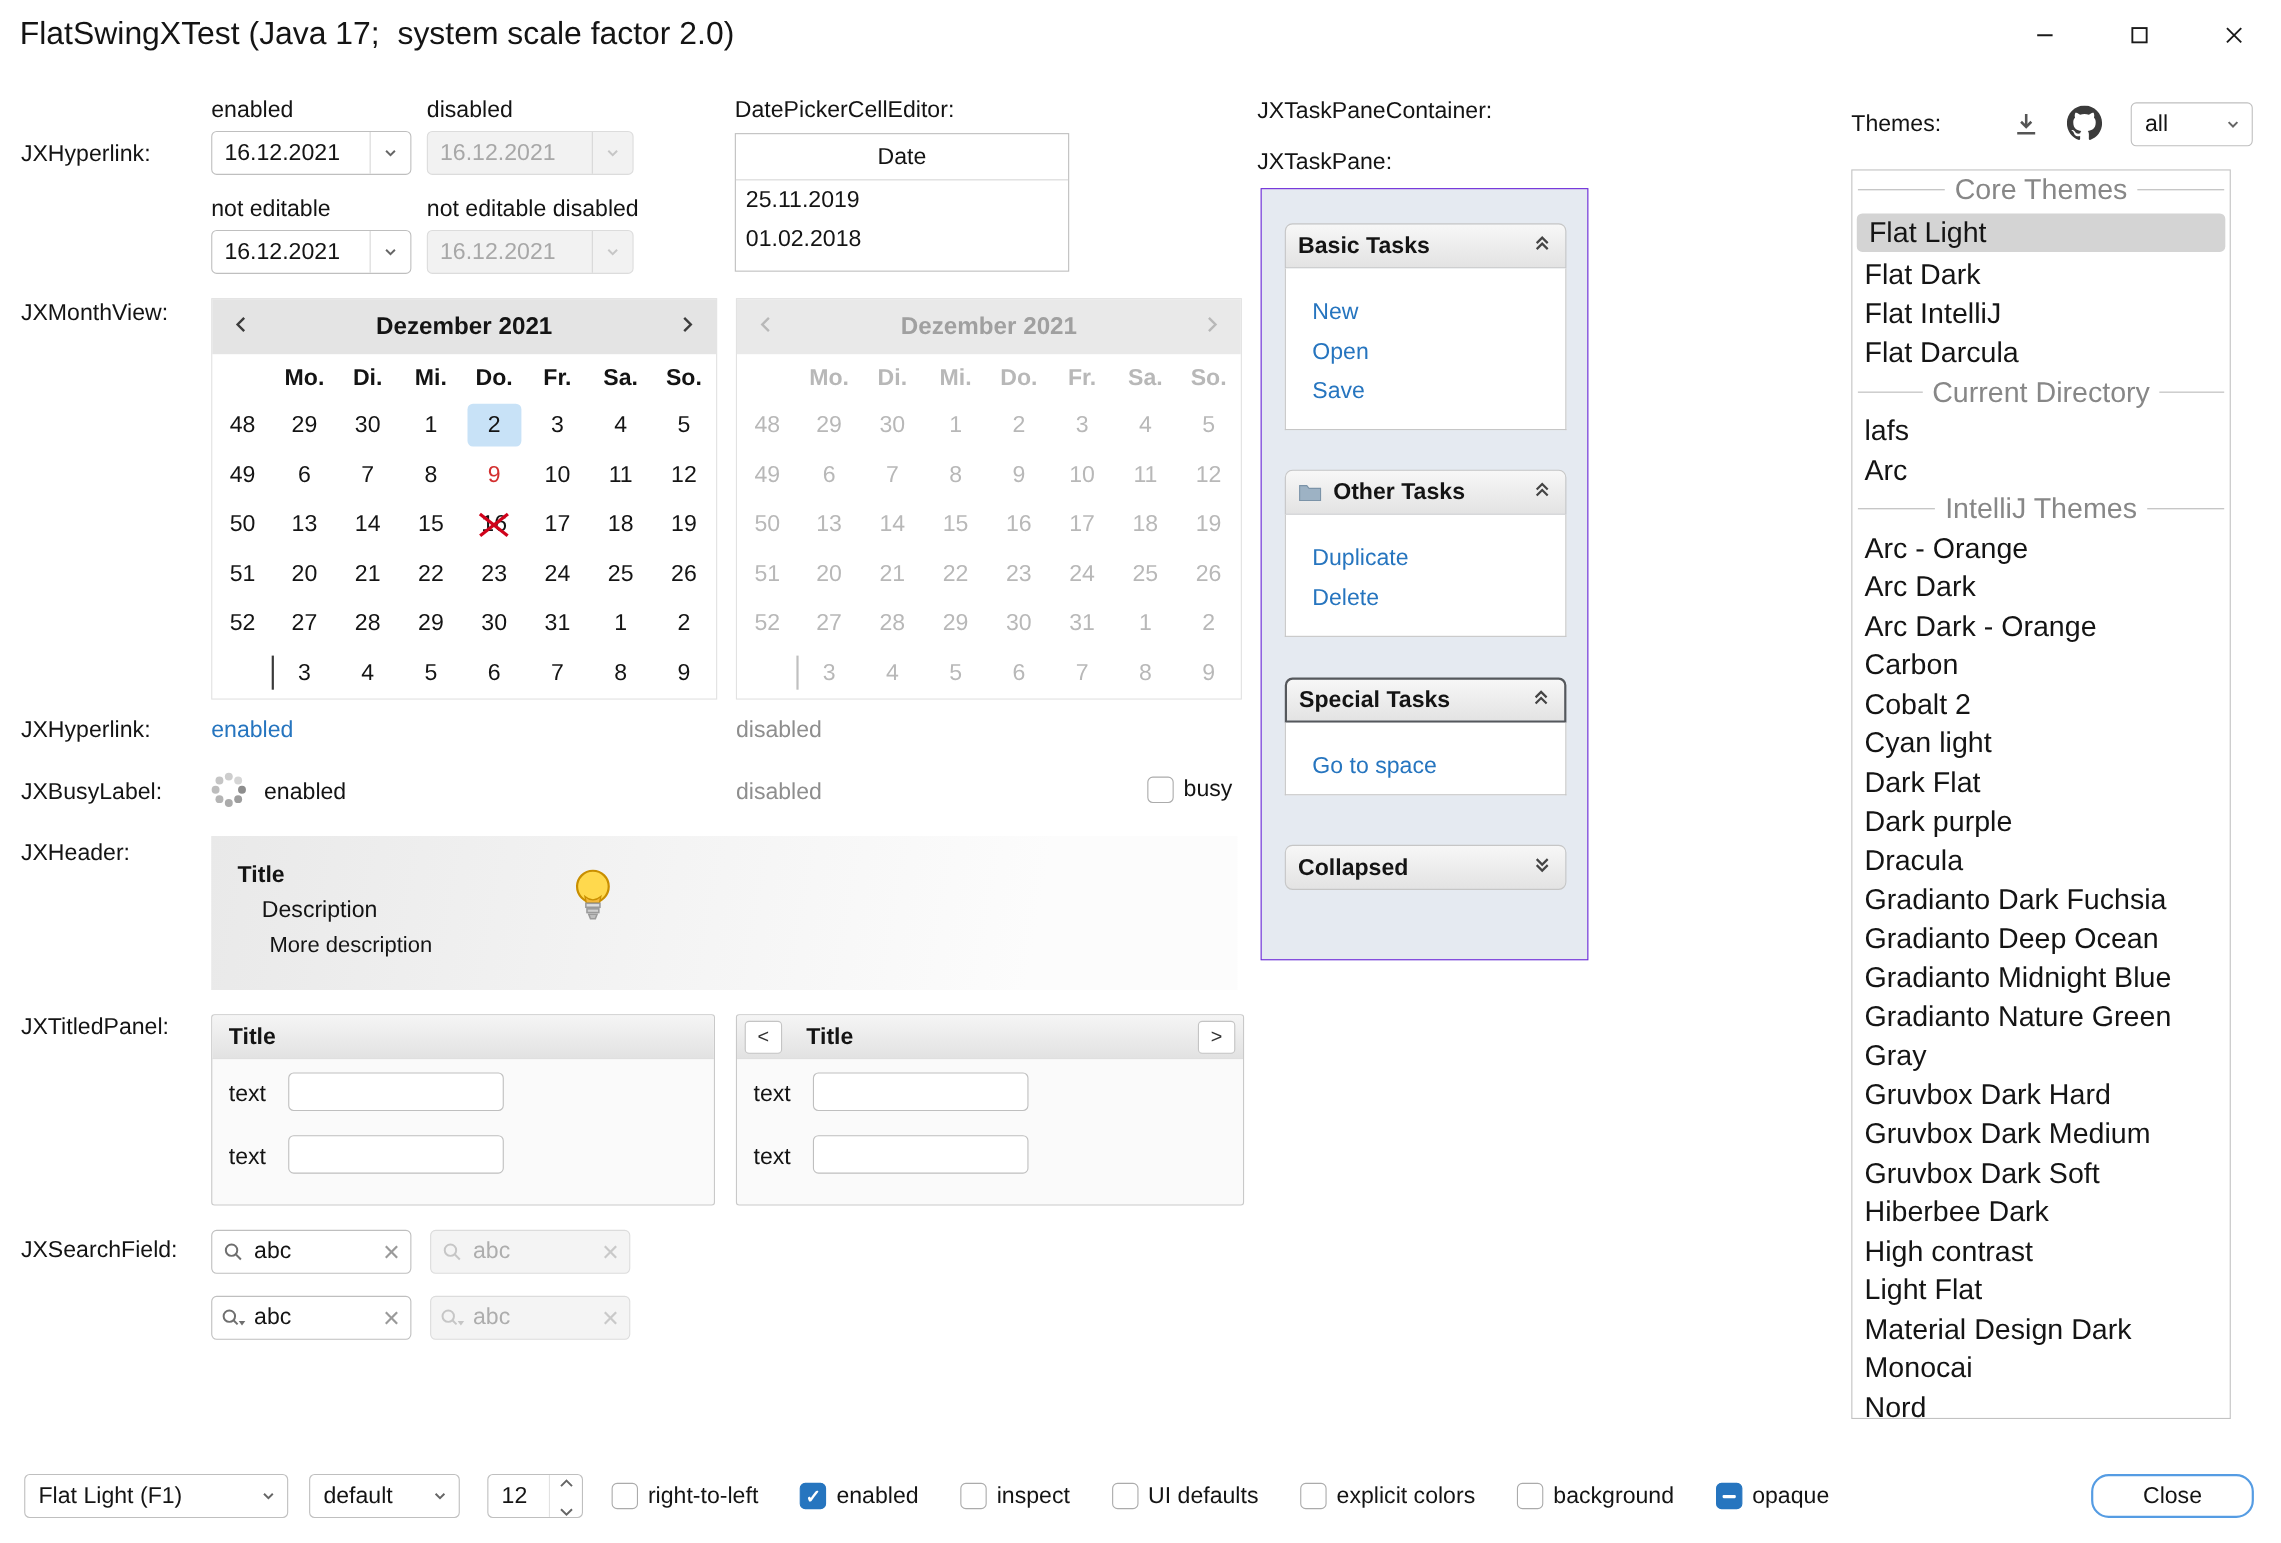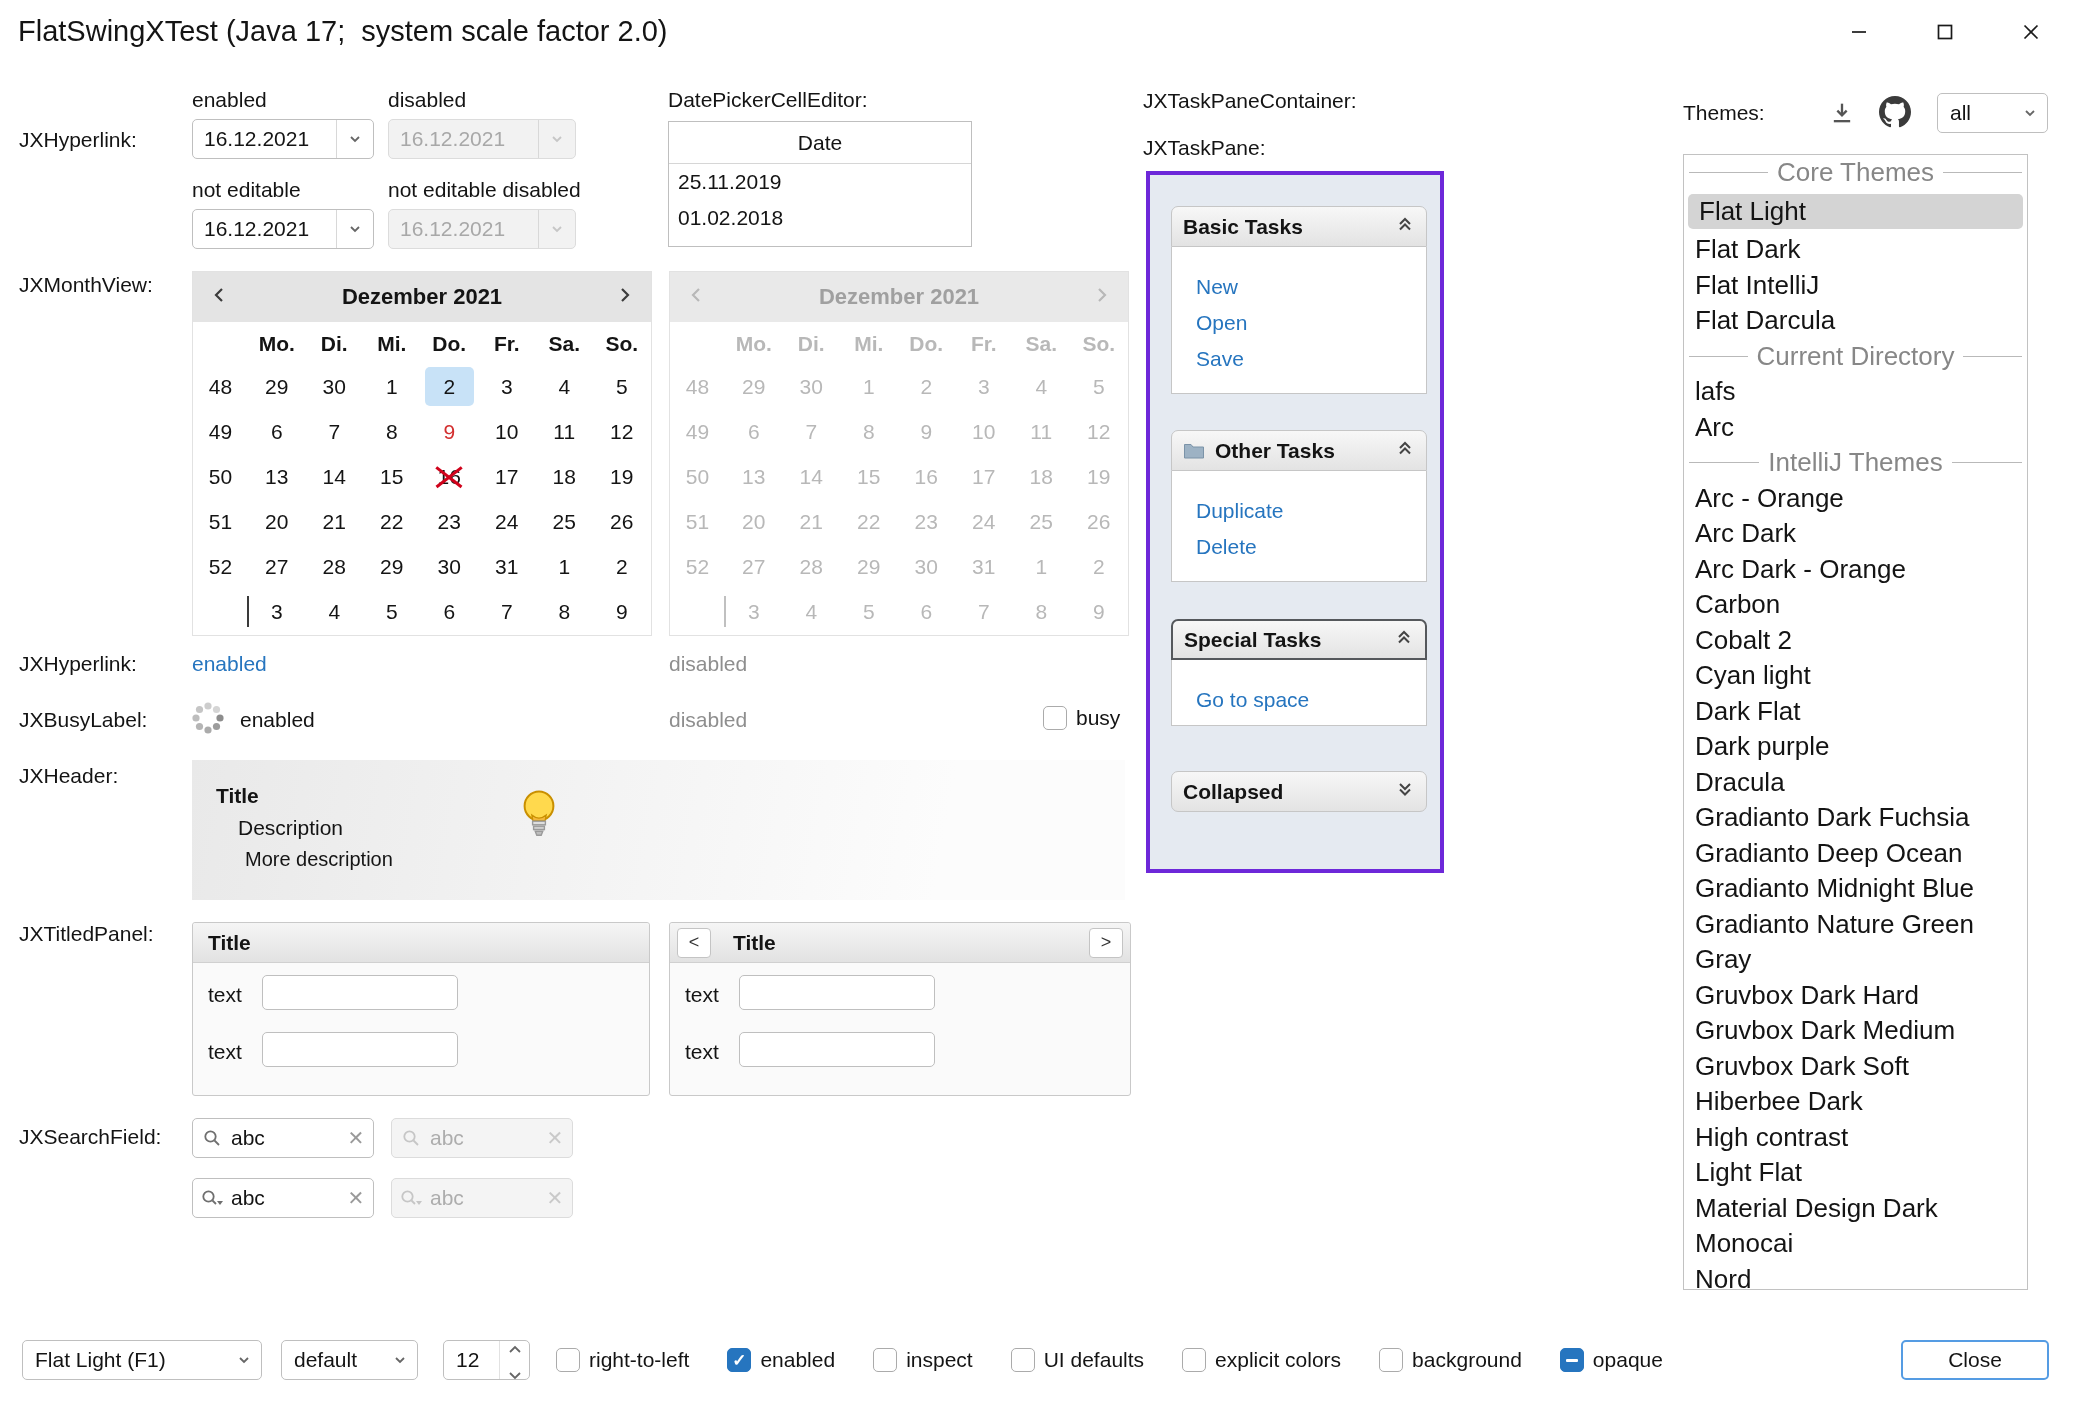--- a/index.html
+++ b/index.html
@@ -76,21 +76,21 @@
   .s-text { flex:1; }
   .s-clear { width:34px; text-align:center; color:#9a9a9a; font-size:20px; }
   .search.disabled { background:#f4f4f4; border-color:#dcdcdc; }
   .search.disabled .s-text { color:#adadad; }
   .search.disabled .s-icon svg * { stroke:#c6c6c6; }
   .search.disabled .s-icon svg .tri { fill:#c6c6c6; stroke:none; }
   .search.disabled .s-clear { color:#c9c9c9; }
   .s-icon svg .tri { fill:#6f6f6f; stroke:none; }
 
   
-  .taskcontainer { position:absolute; left:1146px; top:171px; width:298px; height:702px; background:#e5eaf1; border:4px solid #6d28d9; }
+  .taskcontainer { position:absolute; left:1146px; top:171px; width:298px; height:702px; background:#e5eaf1; border:1px solid #6d28d9; }
   .task-head { position:absolute; left:21px; width:256px; height:41px; background:linear-gradient(#f7f7f7,#e3e3e3); border:1px solid #c6c6c6; border-radius:7px 7px 0 0; display:flex; align-items:center; padding:0 11px; font-weight:bold; font-size:21px; }
   .task-head.rounded { border-radius:7px; }
   .task-head.focus { border:2px solid #55585c; }
   .task-head .chev { margin-left:auto; }
   .task-body { position:absolute; left:21px; width:256px; background:#fff; border:1px solid #c6c6c6; border-top:none; padding:22px 0 0 24px; }
   .task-link { display:block; color:#2675bf; font-size:21px; line-height:36px; text-decoration:none; }
   .folder-ic { margin-right:10px; display:flex; }
 
   
   .themelist { position:absolute; left:1683px; top:154px; width:345px; height:1136px; border:1px solid #c2c2c2; background:#fff; overflow:hidden; }
@@ -108,21 +108,21 @@
   .sp-btns { width:30px; align-self:stretch; display:flex; flex-direction:column; align-items:center; justify-content:center; gap:2px; border-left:1px solid #e2e2e2; }
 
   
   .cbrow { position:absolute; left:556px; top:1340px; height:40px; display:flex; align-items:center; gap:38px; }
   .cb { display:flex; align-items:center; gap:9px; font-size:21px; white-space:nowrap; }
   .box { width:24px; height:24px; border:1.5px solid #ababab; border-radius:5px; background:#fff; display:flex; align-items:center; justify-content:center; flex:none; }
   .cb.checked .box, .cb.indeterminate .box { background:#2675bf; border-color:#2675bf; }
   .cb.checked .box::after { content:'✓'; color:#fff; font-size:17px; font-weight:bold; }
   .cb.indeterminate .box::after { content:''; width:12px; height:3px; background:#fff; border-radius:1px; }
 
-  .closebtn { position:absolute; left:1901px; top:1340px; width:148px; height:40px; background:#fff; border:2px solid #559ce3; border-radius:5px; font-family:inherit; font-size:21px; color:#141414; }
+  .closebtn { position:absolute; left:1901px; top:1340px; width:148px; height:40px; background:#fff; border:2px solid #559ce3; border-radius:16px; font-family:inherit; font-size:21px; color:#141414; }
 </style>
 </head>
 <body>
 
 <div class="window">
 
   <header class="titlebar">
     <span class="apptitle">FlatSwingXTest (Java 17;  system scale factor 2.0)</span>
     <div class="winctrls">
       <button class="winbtn">

